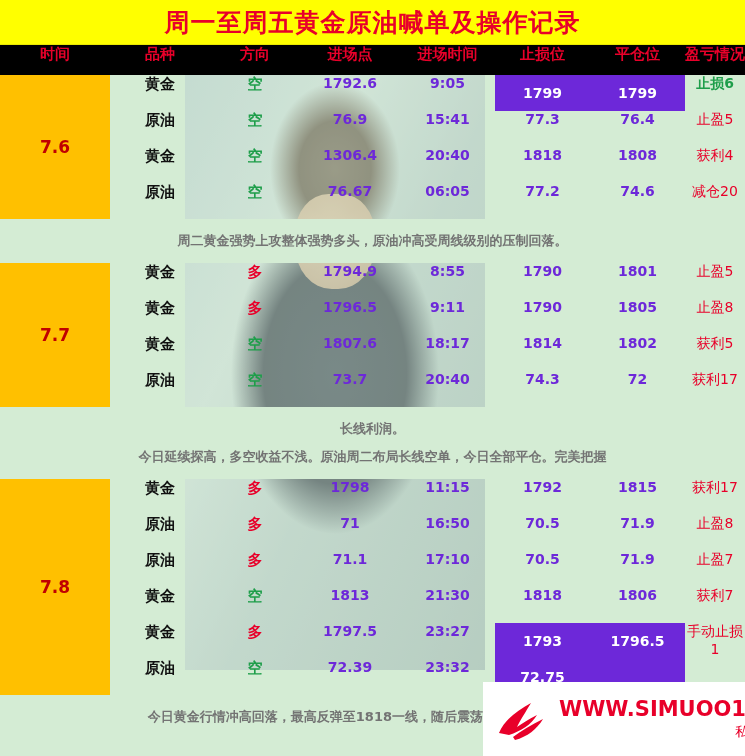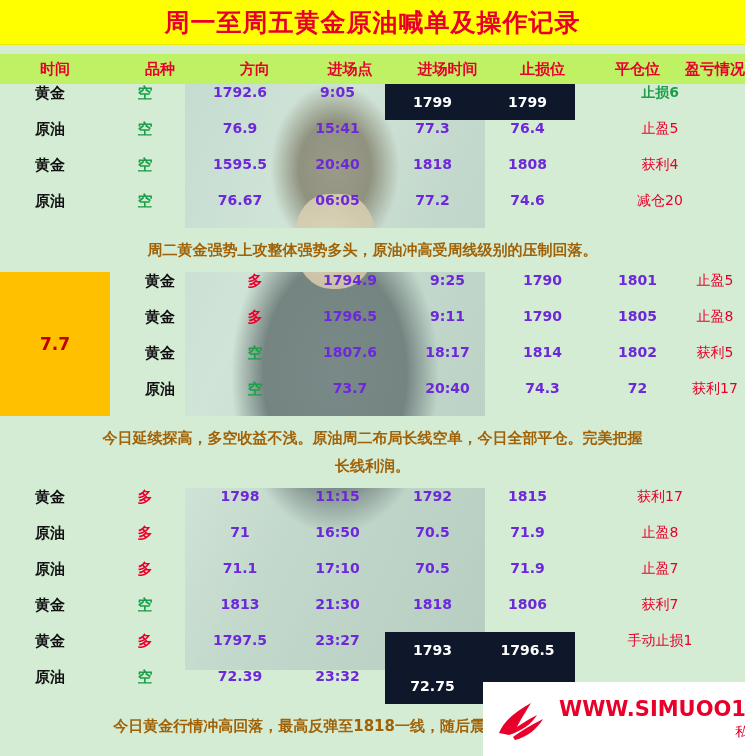--- a/index.html
+++ b/index.html
@@ -36,23 +36,21 @@
     font-size: 25px;
     font-weight: bold;
     letter-spacing: 1px;
     font-family: "DejaVu Sans", "Liberation Sans", sans-serif;
   }
 
   
   .header-row {
     display: flex;
     height: 30px;
-    align-items: center;
-    background: #bef264;
-    margin-top: 9px;
+    background: #000000;
   }
   .header-row .hcell {
     color: #e8002a;
     font-size: 15px;
     font-weight: bold;
     text-align: center;
   }
 
   
   .c-date  { width: 110px; flex: 0 0 110px; text-align: center; }
@@ -106,21 +104,21 @@
   .data-row .cell { font-size: 14px; color: #1a1a1a; }
 
   .kind-text { font-weight: bold; color: #111; font-size: 15px; }
   .dir-kong { color: #1e9e4a; font-weight: bold; font-size: 15px; }
   .dir-duo  { color: #e8002a; font-weight: bold; font-size: 15px; }
   .num      { color: #6d28d9; font-size: 14px; font-weight: bold; }
   .pl-green { color: #1e9e4a; font-weight: bold; font-size: 14px; }
   .pl-red   { color: #e8002a; font-weight: normal; font-size: 14px; }
 
   .hl {
-    background: #0f172a;
+    background: #6d28d9;
     color: #ffffff !important;
     height: 100%;
     display: flex;
     align-items: center;
     justify-content: center;
   }
   .hl .num { color: #ffffff; }
 
   
   .group {
@@ -136,22 +134,22 @@
     justify-content: center;
     color: #c00000;
     font-weight: bold;
     font-size: 17px;
   }
   .rows-col { flex: 1 1 auto; }
 
   
   .note {
     background: #d4ecd4;
-    color: #a16207;
-    font-size: 15px;
+    color: #737373;
+    font-size: 13px;
     font-weight: bold;
     text-align: center;
     line-height: 28px;
     padding: 8px 14px;
     position: relative;
     z-index: 4;
   }
 
   
   .watermark {
@@ -211,20 +209,21 @@
       <div class="hcell c-kind">品种</div>
       <div class="hcell c-dir">方向</div>
       <div class="hcell c-in">进场点</div>
       <div class="hcell c-time">进场时间</div>
       <div class="hcell c-stop">止损位</div>
       <div class="hcell c-close">平仓位</div>
       <div class="hcell c-pl">盈亏情况</div>
     </div>
 
     <div class="group">
+      <div class="date-col">7.6</div>
       <div class="rows-col">
 
         <div class="data-row">
           <div class="cell c-kind"><span class="kind-text">黄金</span></div>
           <div class="cell c-dir"><span class="dir-kong">空</span></div>
           <div class="cell c-in"><span class="num">1792.6</span></div>
           <div class="cell c-time"><span class="num">9:05</span></div>
           <div class="cell c-stop hl">
               <span class="num">1799</span>
             </div>
@@ -240,21 +239,21 @@
           <div class="cell c-in"><span class="num">76.9</span></div>
           <div class="cell c-time"><span class="num">15:41</span></div>
           <div class="cell c-stop"><span class="num">77.3</span></div>
           <div class="cell c-close"><span class="num">76.4</span></div>
           <div class="cell c-pl"><span class="pl-red">止盈5</span></div>
         </div>
 
         <div class="data-row">
           <div class="cell c-kind"><span class="kind-text">黄金</span></div>
           <div class="cell c-dir"><span class="dir-kong">空</span></div>
-          <div class="cell c-in"><span class="num">1595.5</span></div>
+          <div class="cell c-in"><span class="num">1306.4</span></div>
           <div class="cell c-time"><span class="num">20:40</span></div>
           <div class="cell c-stop"><span class="num">1818</span></div>
           <div class="cell c-close"><span class="num">1808</span></div>
           <div class="cell c-pl"><span class="pl-red">获利4</span></div>
         </div>
 
         <div class="data-row">
           <div class="cell c-kind"><span class="kind-text">原油</span></div>
           <div class="cell c-dir"><span class="dir-kong">空</span></div>
           <div class="cell c-in"><span class="num">76.67</span></div>
@@ -270,21 +269,21 @@
     <div class="note">周二黄金强势上攻整体强势多头，原油冲高受周线级别的压制回落。</div>
 
     <div class="group">
       <div class="date-col">7.7</div>
       <div class="rows-col">
 
         <div class="data-row">
           <div class="cell c-kind"><span class="kind-text">黄金</span></div>
           <div class="cell c-dir"><span class="dir-duo">多</span></div>
           <div class="cell c-in"><span class="num">1794.9</span></div>
-          <div class="cell c-time"><span class="num">9:25</span></div>
+          <div class="cell c-time"><span class="num">8:55</span></div>
           <div class="cell c-stop"><span class="num">1790</span></div>
           <div class="cell c-close"><span class="num">1801</span></div>
           <div class="cell c-pl"><span class="pl-red">止盈5</span></div>
         </div>
 
         <div class="data-row">
           <div class="cell c-kind"><span class="kind-text">黄金</span></div>
           <div class="cell c-dir"><span class="dir-duo">多</span></div>
           <div class="cell c-in"><span class="num">1796.5</span></div>
           <div class="cell c-time"><span class="num">9:11</span></div>
@@ -310,25 +309,26 @@
           <div class="cell c-time"><span class="num">20:40</span></div>
           <div class="cell c-stop"><span class="num">74.3</span></div>
           <div class="cell c-close"><span class="num">72</span></div>
           <div class="cell c-pl"><span class="pl-red">获利17</span></div>
         </div>
 
       </div>
     </div>
 
     <div class="note">
+      <div>长线利润。</div>
       <div>今日延续探高，多空收益不浅。原油周二布局长线空单，今日全部平仓。完美把握</div>
-      <div>长线利润。</div>
     </div>
 
     <div class="group">
+      <div class="date-col">7.8</div>
       <div class="rows-col">
 
         <div class="data-row">
           <div class="cell c-kind"><span class="kind-text">黄金</span></div>
           <div class="cell c-dir"><span class="dir-duo">多</span></div>
           <div class="cell c-in"><span class="num">1798</span></div>
           <div class="cell c-time"><span class="num">11:15</span></div>
           <div class="cell c-stop"><span class="num">1792</span></div>
           <div class="cell c-close"><span class="num">1815</span></div>
           <div class="cell c-pl"><span class="pl-red">获利17</span></div>

